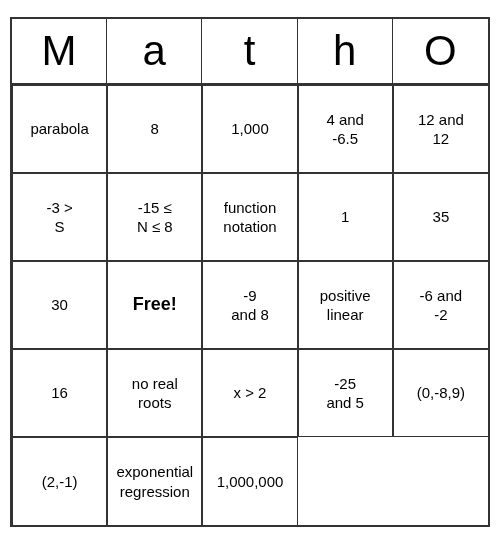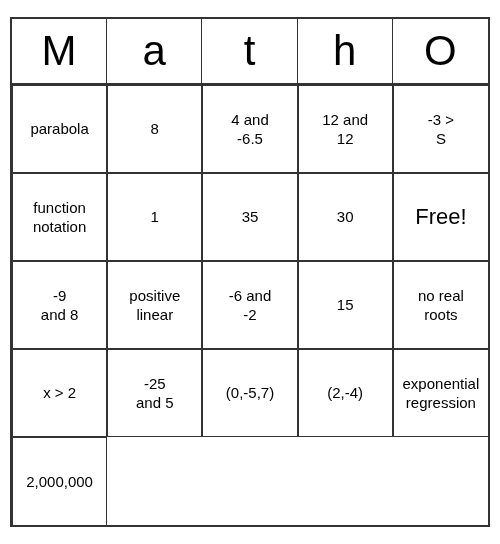--- a/index.html
+++ b/index.html
@@ -48,51 +48,53 @@
       line-height: 1.3;
       border-collapse: collapse;
     }
     .cell:nth-child(5n) {
       border-right: none;
     }
     .cell:nth-child(n+21) {
       border-bottom: none;
     }
     .free-cell {
-      font-size: 22px;
-      font-weight: normal;
+      font-size: 18px;
+      font-weight: bold;
     }
   </style>
 </head>
 <body>
 
 <div class="bingo-card">
   <div class="bingo-header">
   <div class="header-cell">M</div>
       <div class="header-cell">a</div>
       <div class="header-cell">t</div>
       <div class="header-cell">h</div>
       <div class="header-cell">O</div>
     </div>
   <div class="bingo-grid">
   <div class="cell">parabola</div>
       <div class="cell">8</div>
+      <div class="cell">1,000</div>
       <div class="cell">4 and<br>-6.5</div>
       <div class="cell">12 and<br>12</div>
       <div class="cell">-3 &gt;<br>S</div>
+      <div class="cell">-15 ≤<br>N ≤ 8</div>
       <div class="cell">function<br>notation</div>
       <div class="cell">1</div>
       <div class="cell">35</div>
       <div class="cell">30</div>
       <div class="cell free-cell">Free!</div>
       <div class="cell">-9<br>and 8</div>
       <div class="cell">positive<br>linear</div>
       <div class="cell">-6 and<br>-2</div>
-      <div class="cell">15</div>
+      <div class="cell">16</div>
       <div class="cell">no real<br>roots</div>
       <div class="cell">x &gt; 2</div>
       <div class="cell">-25<br>and 5</div>
-      <div class="cell">(0,-5,7)</div>
-      <div class="cell">(2,-4)</div>
+      <div class="cell">(0,-8,9)</div>
+      <div class="cell">(2,-1)</div>
       <div class="cell">exponential<br>regression</div>
-      <div class="cell">2,000,000</div>
+      <div class="cell">1,000,000</div>
     </div>
 </div>
 
 </body></html>

